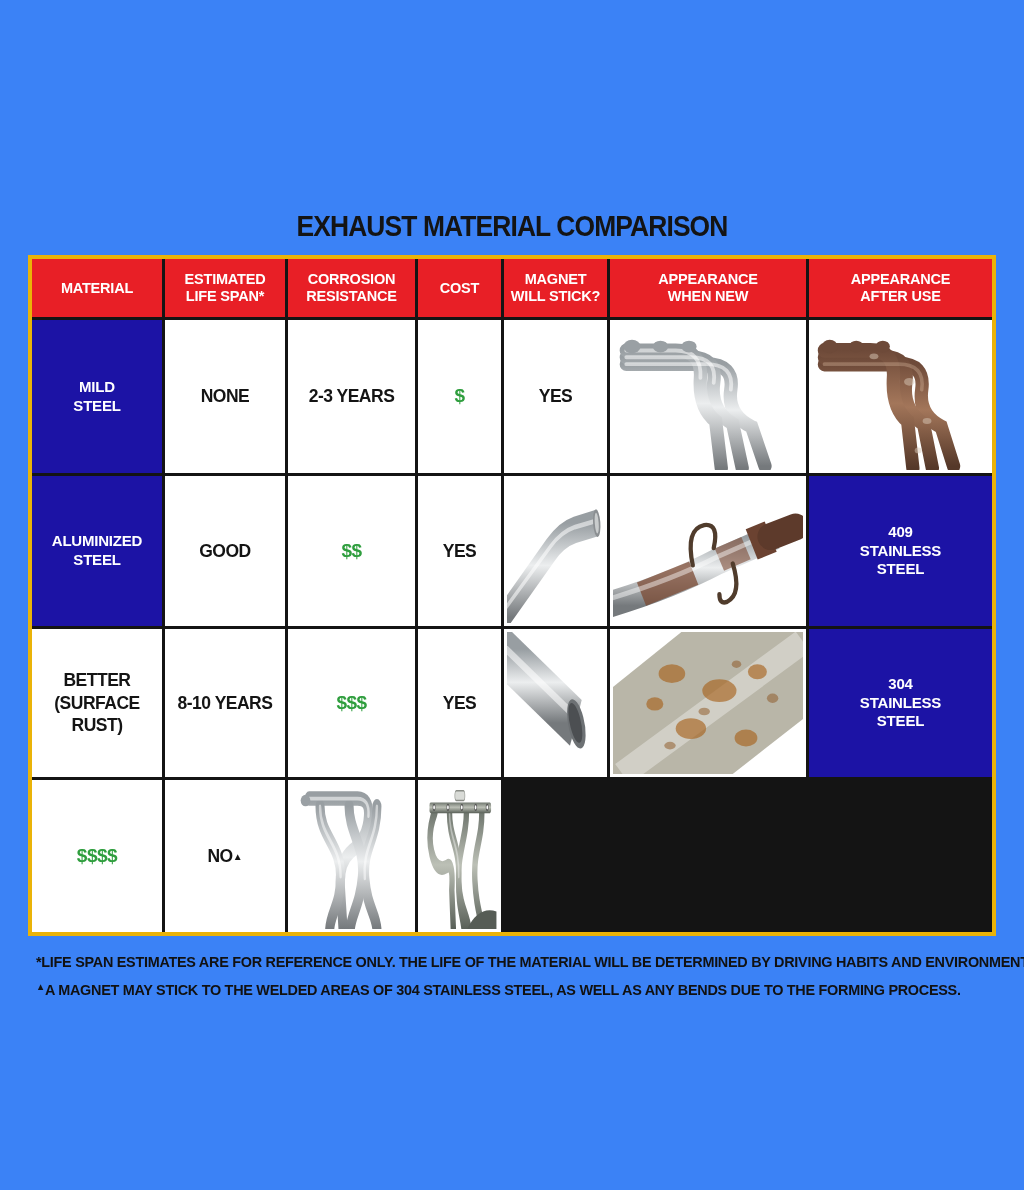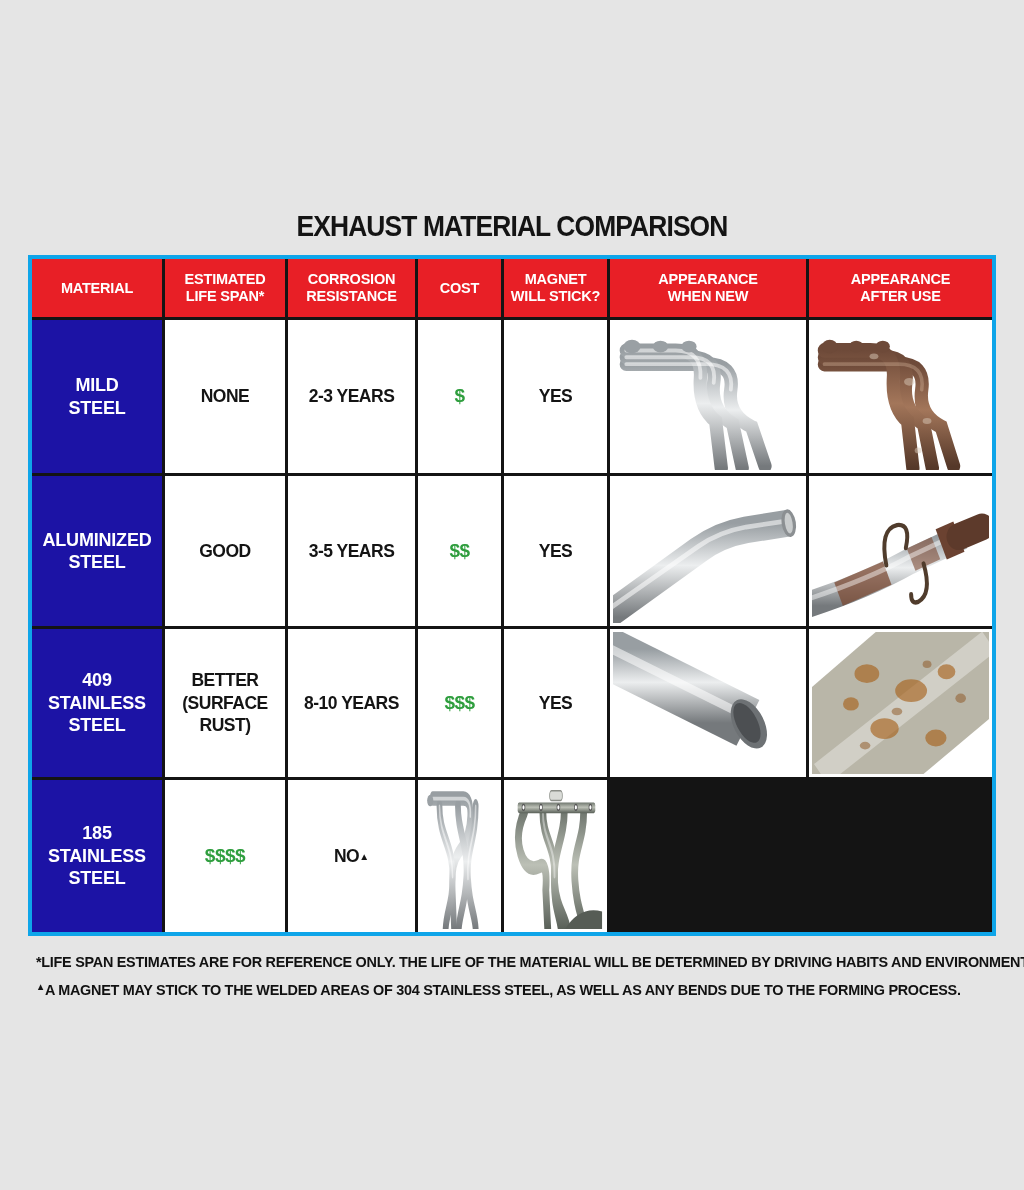--- a/index.html
+++ b/index.html
@@ -1,29 +1,29 @@
 <!DOCTYPE html>
 <html><head>
 <meta charset="utf-8">
 <style>
   html,body{margin:0;padding:0;background:#fff;}
-  .canvas{position:relative;width:1024px;height:1190px;background:#e5e5e5;overflow:hidden;
+  .canvas{position:relative;width:1024px;height:1190px;background:#3b82f6;overflow:hidden;
           font-family:"Liberation Sans",sans-serif;color:#111;}
   .title{position:absolute;top:209px;left:0;width:100%;text-align:center;
          font-size:30px;font-weight:700;letter-spacing:-1px;color:#141414;
          transform:scaleX(.88);transform-origin:center;white-space:nowrap;}
   .table{position:absolute;left:28px;top:255px;display:grid;background:#141414;
          grid-template-columns:130px 120px 127px 83px 103px 196px 183px;
          grid-template-rows:58px 153px 150px 148px 152px;
-         gap:3px;border:4px solid #0ea5e9;}
+         gap:3px;border:4px solid #eab308;}
   .cell{display:flex;align-items:center;justify-content:center;text-align:center;
         white-space:pre-line;overflow:hidden;}
   .hd{background:#e81f26;color:#fff;font-size:14.5px;font-weight:700;line-height:1.15;
       letter-spacing:-.2px;}
-  .mat{background:#1c13a5;color:#fff;font-size:18px;font-weight:700;line-height:1.25;
+  .mat{background:#1c13a5;color:#fff;font-size:15px;font-weight:700;line-height:1.25;
        letter-spacing:-.2px;}
   .val{background:#fff;color:#141414;font-size:17.5px;font-weight:700;letter-spacing:-.5px;
        line-height:1.3;}
   .cost{color:#2f9e3e;font-size:19px;}
   .photo{background:#fff;padding:3px;}
   .photo svg{display:block;width:100%;height:100%;}
   sup.mark{font-size:10px;font-weight:700;vertical-align:7px;letter-spacing:0;}
   .footnotes{position:absolute;left:36px;top:950px;width:980px;}
   .footnote{margin:0 0 4px 0;font-size:15.5px;font-weight:700;letter-spacing:-.3px;
             line-height:1.55;white-space:nowrap;transform:scaleX(.93);transform-origin:left;}
@@ -112,21 +112,20 @@
             <ellipse cx="130" cy="100" rx="5" ry="3"></ellipse>
           <ellipse cx="70" cy="34" rx="5" ry="3"></ellipse>
             <ellipse cx="120" cy="130" rx="4" ry="3"></ellipse>
         </g>
       </svg>
     </div>
 
     <div class="cell mat">ALUMINIZED
 STEEL</div>
     <div class="cell val">GOOD</div>
-    <div class="cell val">3-5 YEARS</div>
     <div class="cell val cost">$$</div>
     <div class="cell val"><span>YES</span><sup class="mark"></sup></div>
     <div class="cell photo">
       <svg viewBox="0 0 200 150" preserveAspectRatio="none" aria-label="new-bent-silver-pipe-photo">
         <rect width="200" height="150" fill="#fff"></rect>
         <path d="M-8,144 L90,74 Q112,58 140,53 L184,46" fill="none" stroke="url(#gSilver)" stroke-width="28"></path>
         <path d="M-8,138 L90,70 Q112,55 140,50 L182,44" fill="none" stroke="rgba(255,255,255,.55)" stroke-width="5"></path>
         <ellipse cx="185" cy="46" rx="7.5" ry="14.5" transform="rotate(-9 185 46)" fill="#8b8f92"></ellipse>
         <ellipse cx="185" cy="46" rx="4" ry="11" transform="rotate(-9 185 46)" fill="#c9cccd"></ellipse>
       </svg>
@@ -181,21 +180,21 @@
         </g>
         <g fill="#8c5420" opacity=".5">
           <ellipse cx="96" cy="84" rx="6" ry="4"></ellipse>
             <ellipse cx="130" cy="34" rx="5" ry="4"></ellipse>
           <ellipse cx="60" cy="120" rx="6" ry="4"></ellipse>
             <ellipse cx="168" cy="70" rx="6" ry="5"></ellipse>
         </g>
       </svg>
     </div>
 
-    <div class="cell mat">185
+    <div class="cell mat">304
 STAINLESS
 STEEL</div>
     <div class="cell val cost">$$$$</div>
     <div class="cell val"><span>NO</span><sup class="mark">▲</sup></div>
     <div class="cell photo">
       <svg viewBox="0 0 200 150" preserveAspectRatio="none" aria-label="new-stainless-header-tubes-photo">
         <rect width="200" height="150" fill="#fff"></rect>
         <g fill="none" stroke-linecap="round">
           <path d="M30,16 H110 Q130,16 128,34 Q126,58 100,70 Q78,82 82,110 L86,150" stroke="url(#gSilver)" stroke-width="15"></path>
           <path d="M48,24 C48,56 82,62 82,96 C82,126 66,132 64,150" stroke="url(#gSilver)" stroke-width="15"></path>

